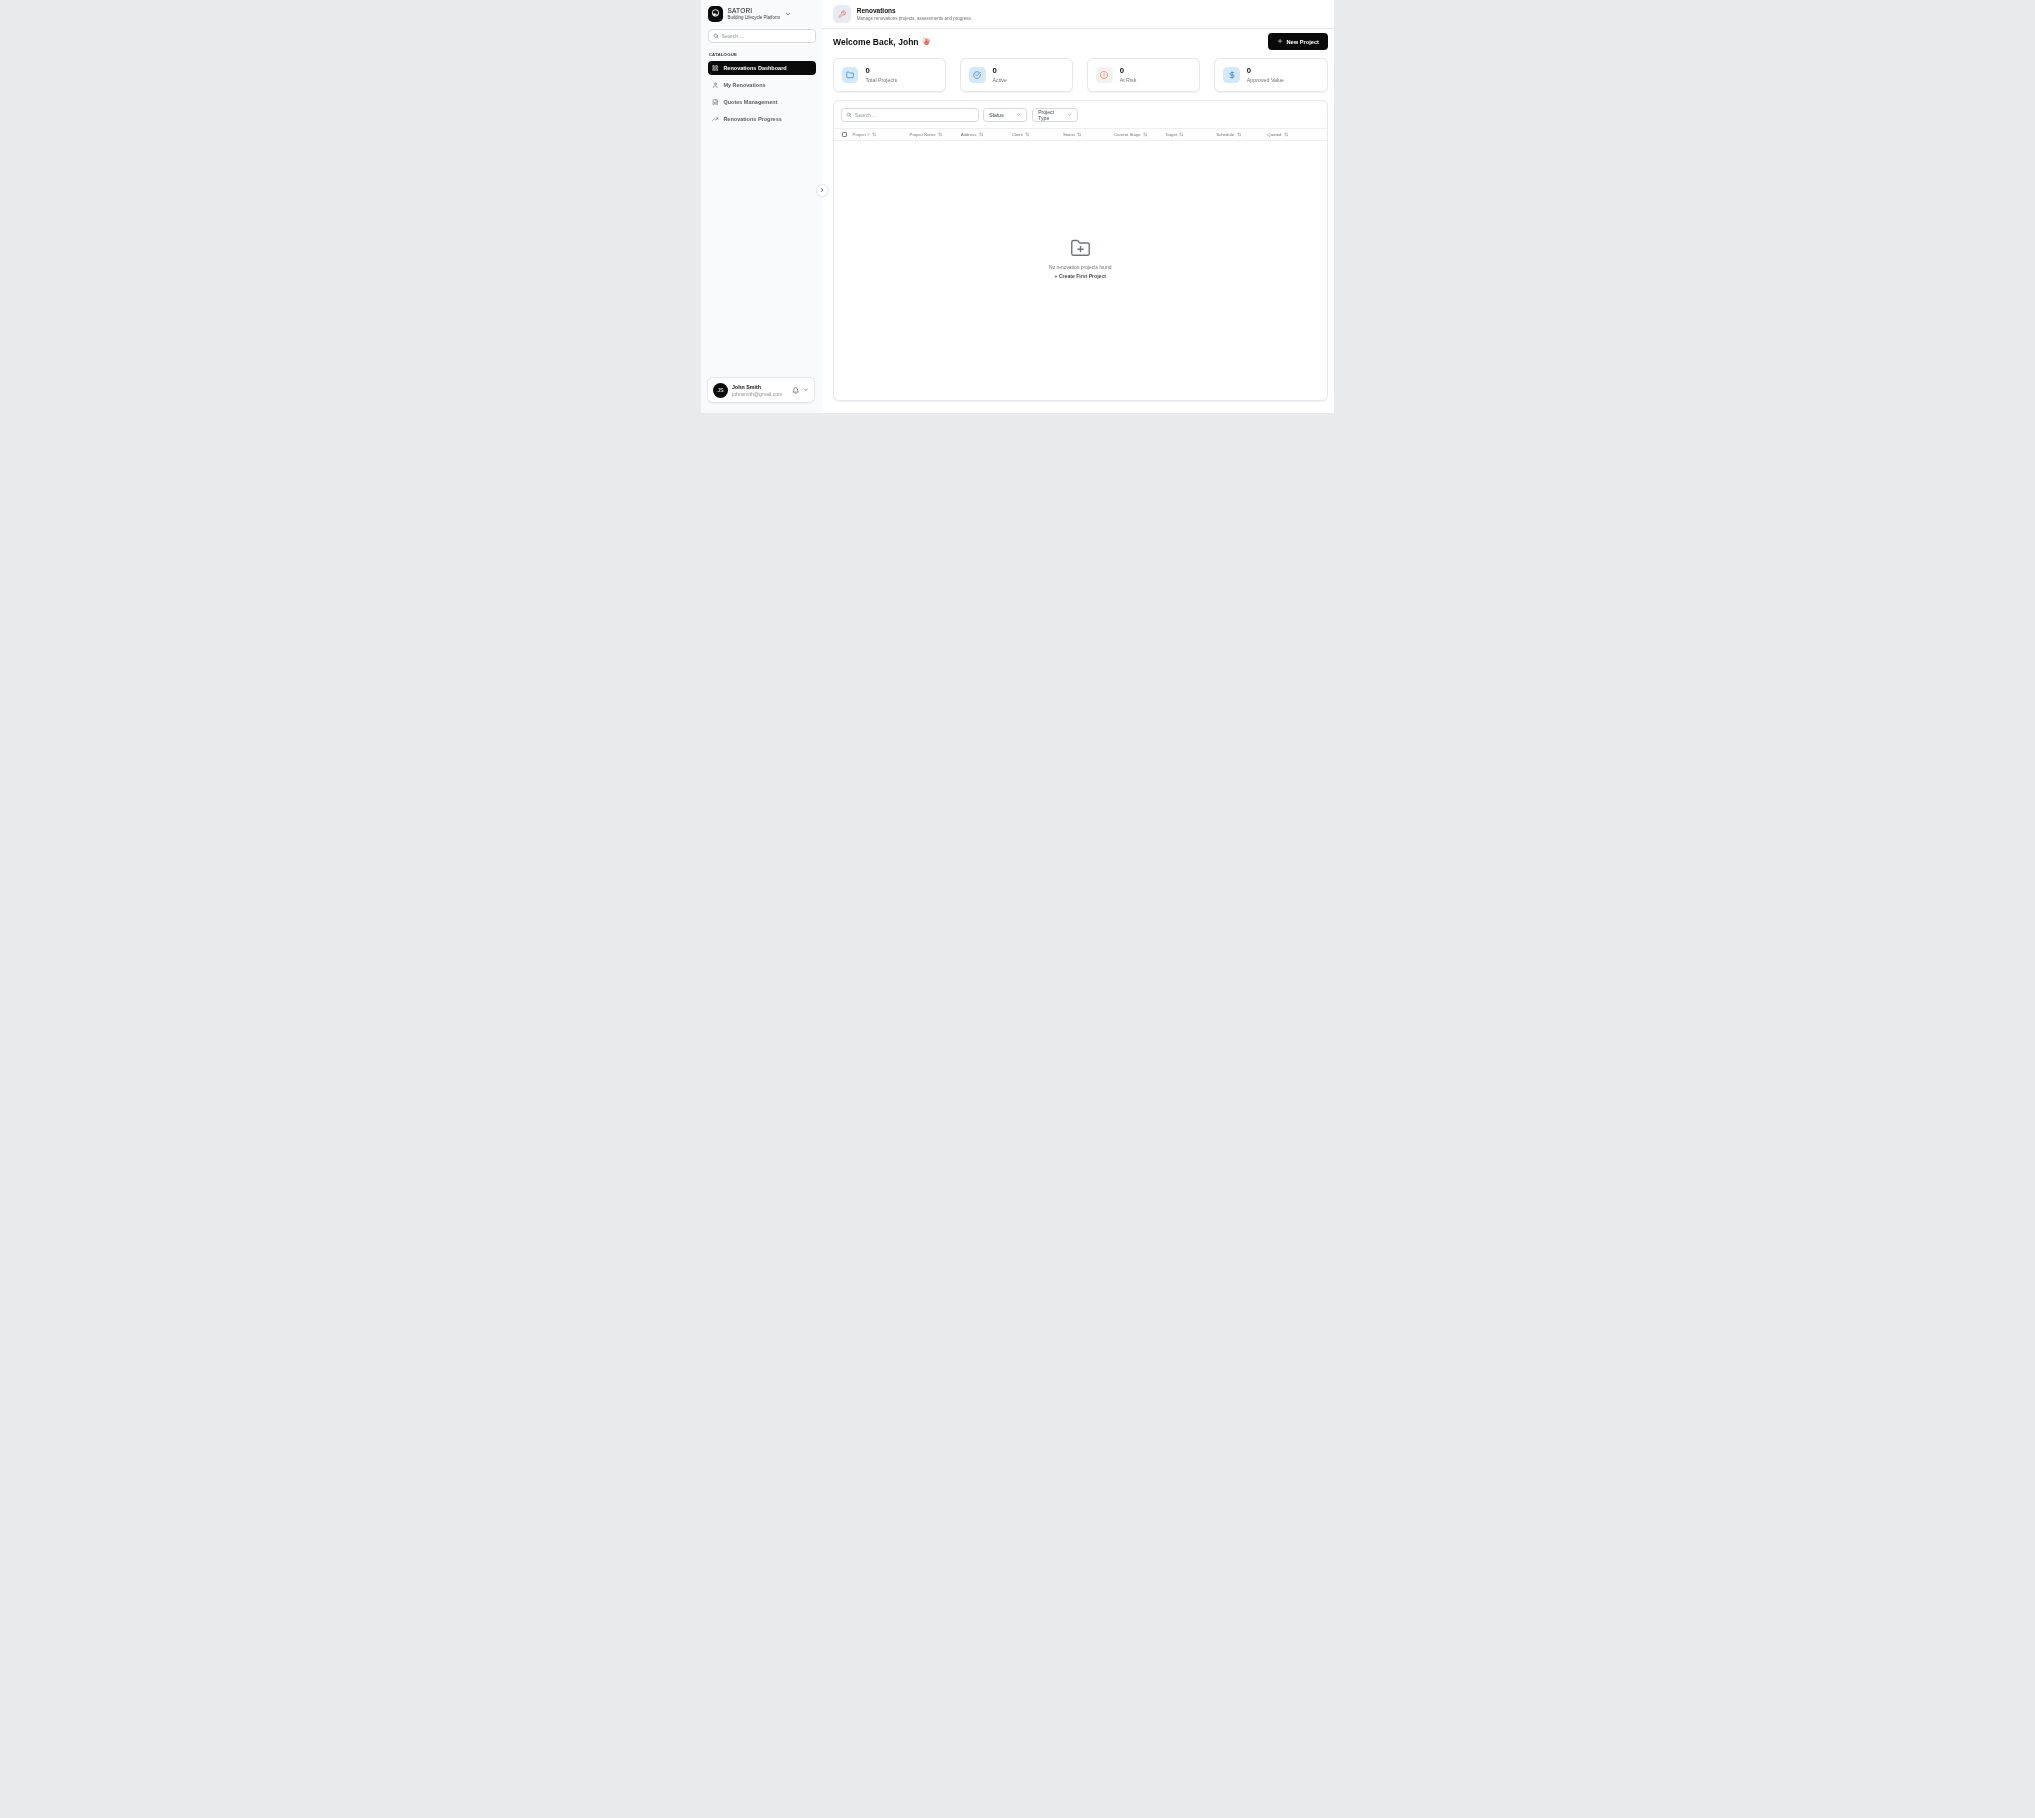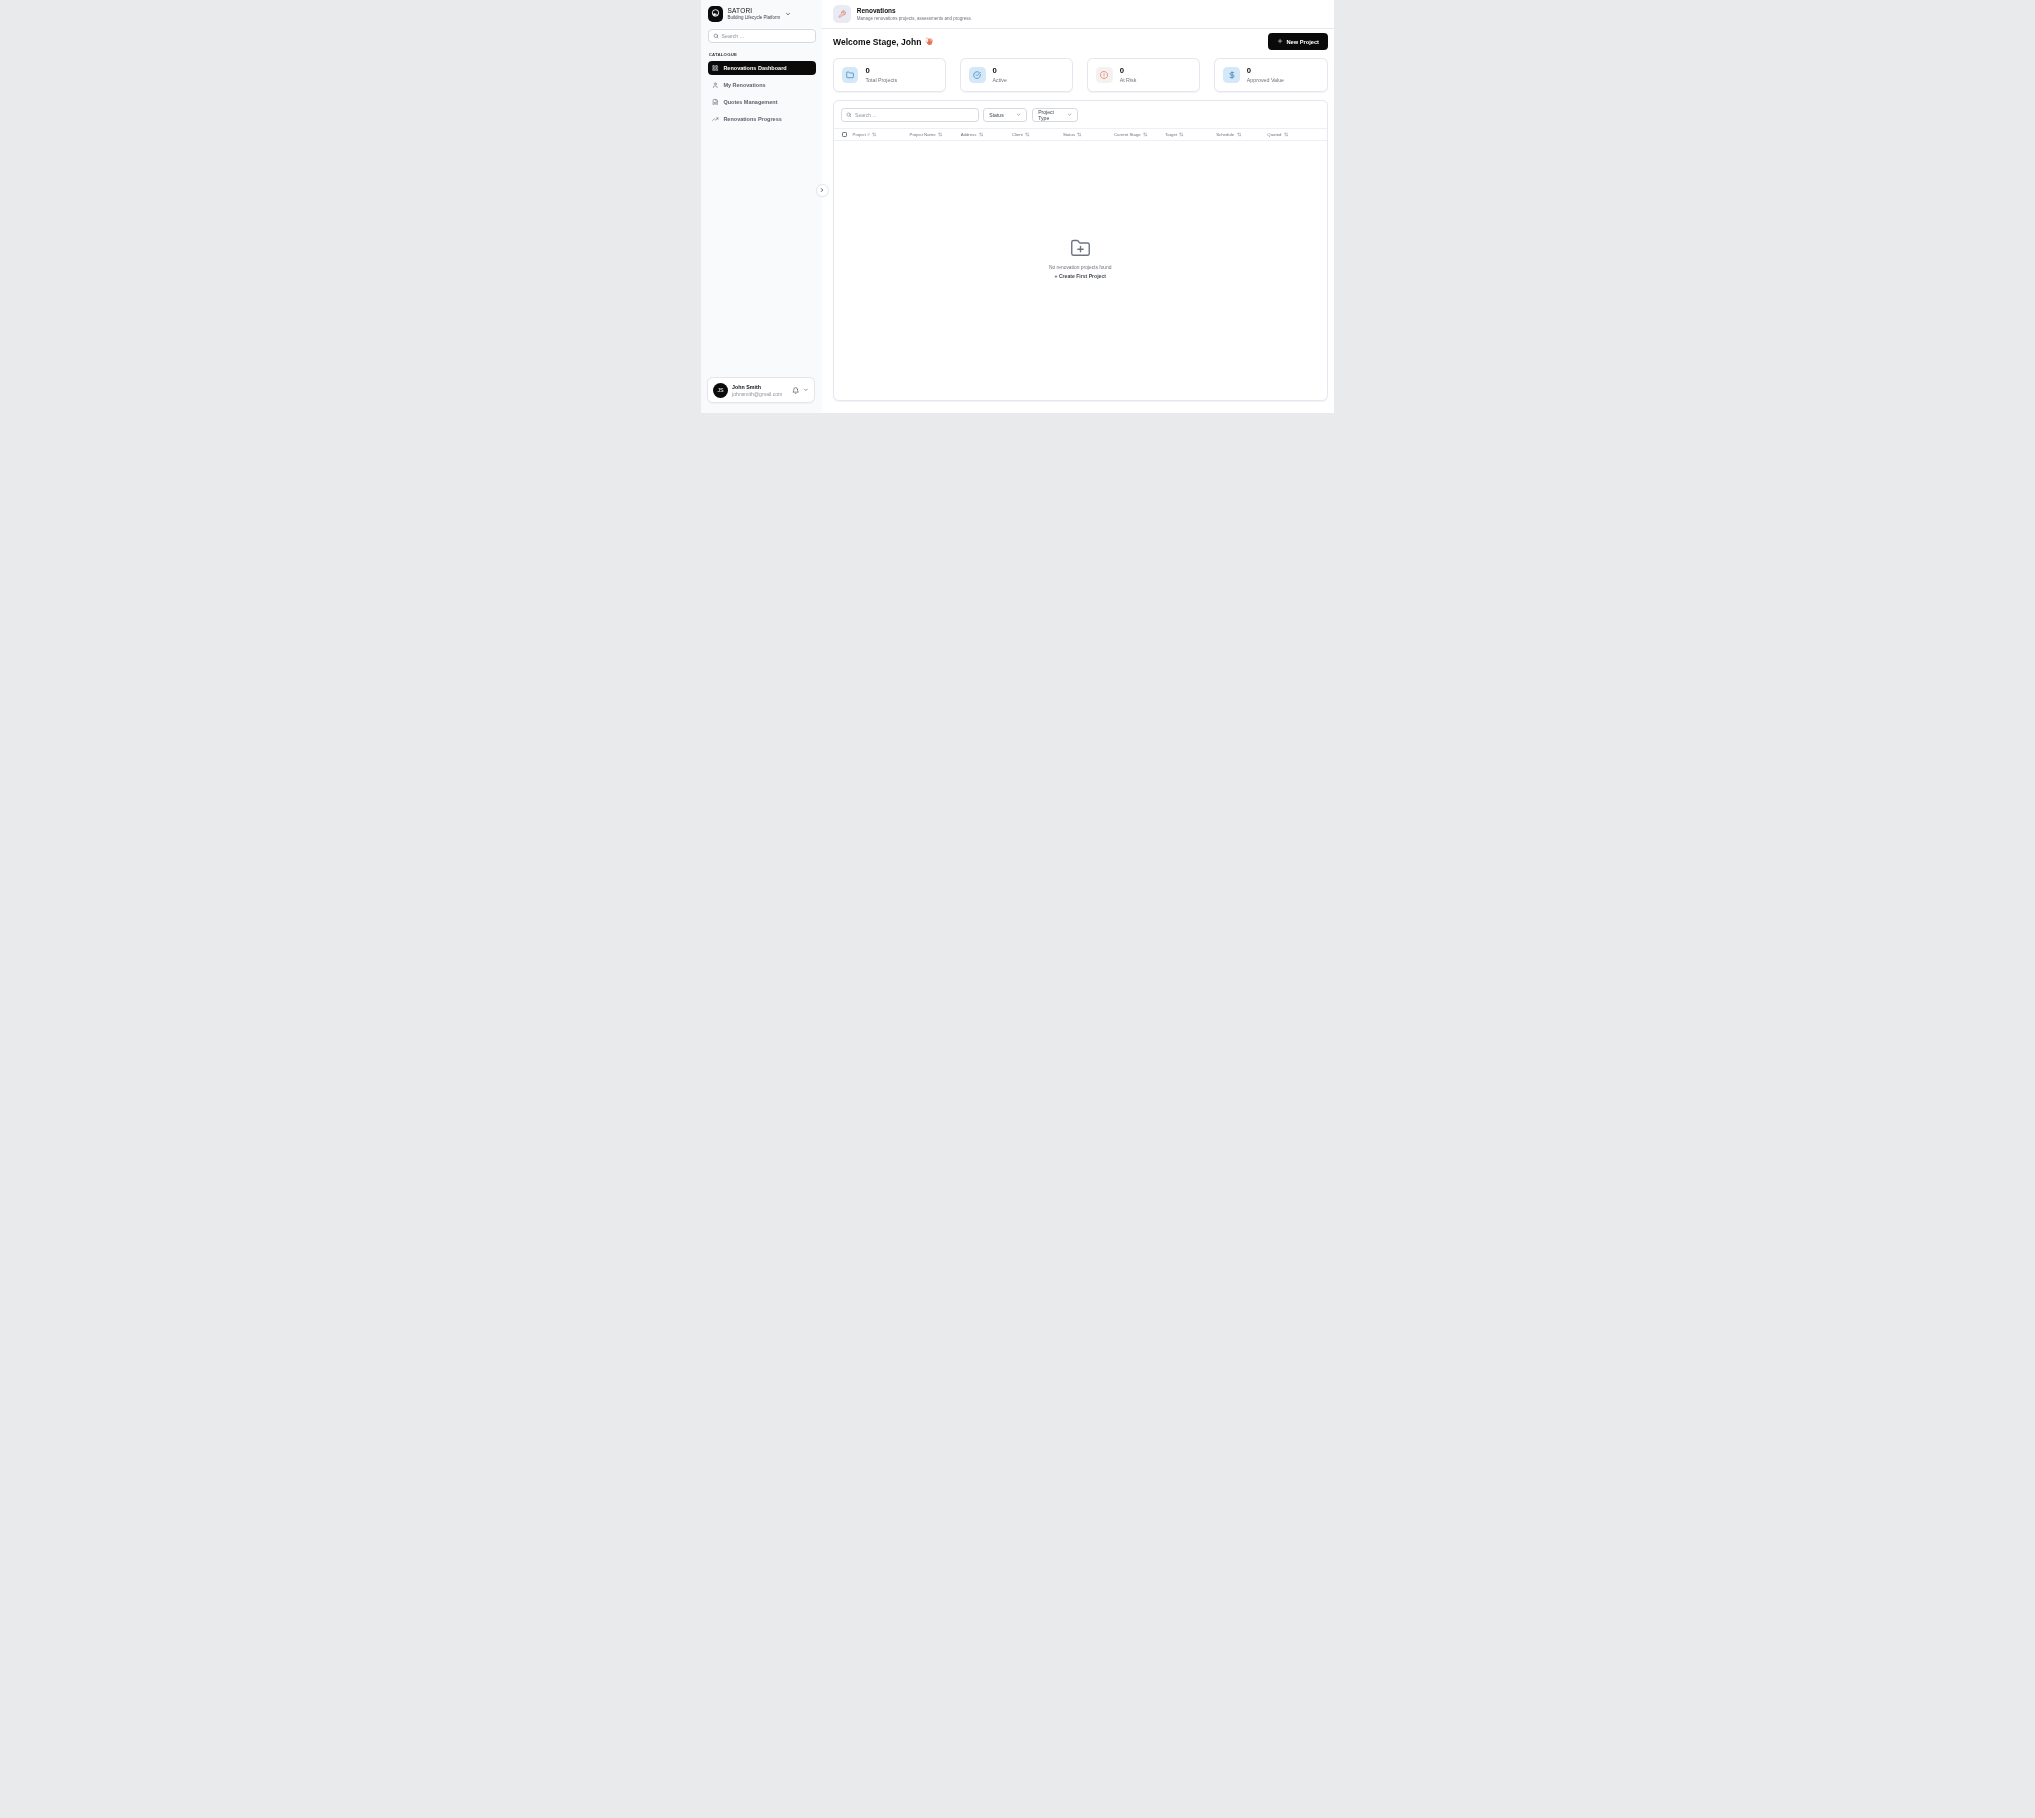--- a/index.html
+++ b/index.html
@@ -209,21 +209,21 @@
       <div>
         <div class="page-title">Renovations</div>
         <div class="page-sub">Manage renovations projects, assessments and progress.</div>
       </div>
     </header>
 
     <div class="content">
 
       <div class="welcome-row">
         <h1 class="welcome">
-          <span>Welcome Stage, John</span>
+          <span>Welcome Back, John</span>
           <span class="wave">
             <svg width="9" height="9" viewBox="0 0 24 24">
               <path fill="#e0735a" d="M7.2 12.2V5.6a1.25 1.25 0 0 1 2.5 0V11h.85V3.8a1.25 1.25 0 0 1 2.5 0V11h.85V4.6a1.25 1.25 0 0 1 2.5 0V11h.85V7a1.15 1.15 0 0 1 2.3 0v7.3a6.9 6.9 0 0 1-6.9 6.9c-2.2 0-3.63-.72-4.86-1.95l-3.3-3.4a1.32 1.32 0 0 1 1.86-1.87l1.85 1.72z"></path>
               <path stroke="#c9604b" stroke-width="1.2" stroke-linecap="round" fill="none" d="M4.3 3.2l.9 1.2M2.5 5.9l1.3.6M2.2 12.4l1.2-.4"></path>
             </svg>
           </span>
         </h1>
         <button class="new-project-btn">
           <span>
             <svg width="6.1" height="6.1" viewBox="0 0 24 24" fill="none" stroke="currentColor" stroke-width="2.2" stroke-linecap="round">

